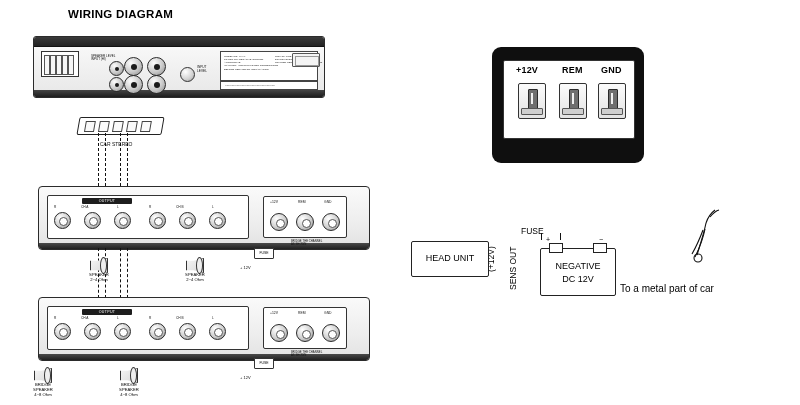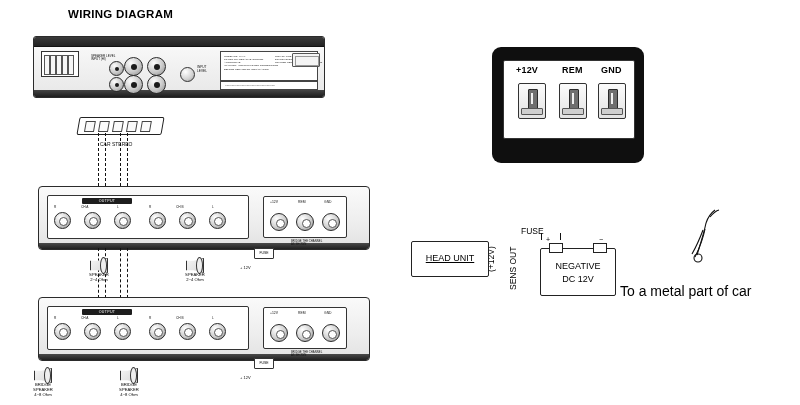--- a/index.html
+++ b/index.html
@@ -78,32 +78,32 @@
   
   .plead{position:absolute;left:492px;top:47px;width:152px;height:116px;background:#0f0f0f;border-radius:9px;}
   .plead .inner{position:absolute;left:11px;top:13px;width:130px;height:77px;background:#fff;border:1px solid #333;border-radius:2px;}
   .pl-lbl{position:absolute;font-size:9px;font-weight:bold;letter-spacing:.2px;}
   .socket{position:absolute;top:22px;width:26px;height:34px;background:linear-gradient(180deg,#fbfbfb,#e3e3e3);border:1px solid #333;border-radius:2px;}
   .socket .slot{position:absolute;left:50%;top:5px;margin-left:-4px;width:8px;height:18px;background:#6e6e6e;border:1px solid #2a2a2a;border-radius:1px;}
   .socket .pin{position:absolute;left:50%;top:9px;margin-left:-1px;width:2px;height:11px;background:#efefef;}
   .socket .base{position:absolute;left:2px;bottom:3px;width:20px;height:5px;background:#cfcfcf;border:1px solid #555;border-radius:1px;}
 
   .headunit{position:absolute;left:411px;top:241px;width:76px;height:34px;background:#fff;border:1px solid #222;border-radius:2px;}
-  .headunit span{position:absolute;left:0;top:11px;width:100%;text-align:center;font-size:9px;text-decoration:underline;}
+  .headunit span{position:absolute;left:0;top:11px;width:100%;text-align:center;font-size:9px;}
   .battery{position:absolute;left:540px;top:248px;width:74px;height:46px;background:#fff;border:1px solid #222;border-radius:2px;}
   .battery .bt{position:absolute;left:0;width:100%;text-align:center;font-size:9px;}
   .term-plus{position:absolute;left:8px;top:-6px;width:12px;height:8px;background:#fff;border:1px solid #222;}
   .term-minus{position:absolute;right:8px;top:-6px;width:12px;height:8px;background:#fff;border:1px solid #222;}
   .sign{position:absolute;font-size:7px;line-height:1;}
 
   .vlabel{position:absolute;font-size:8.5px;transform:rotate(-90deg);transform-origin:left top;white-space:nowrap;}
   .fuse-right{position:absolute;left:521px;top:226px;font-size:8.5px;}
 
   .ground{position:absolute;left:690px;top:205px;width:40px;height:60px;}
-  .gtext{position:absolute;left:620px;top:283px;font-size:14px;}
+  .gtext{position:absolute;left:620px;top:283px;font-size:10px;}
 </style>
 </head>
 <body>
 
 <div class="root">
 
   <div class="sec-title" id="t-wiring">WIRING DIAGRAM</div>
 
   <div class="amp-top">
     <div class="topstrip"></div>

